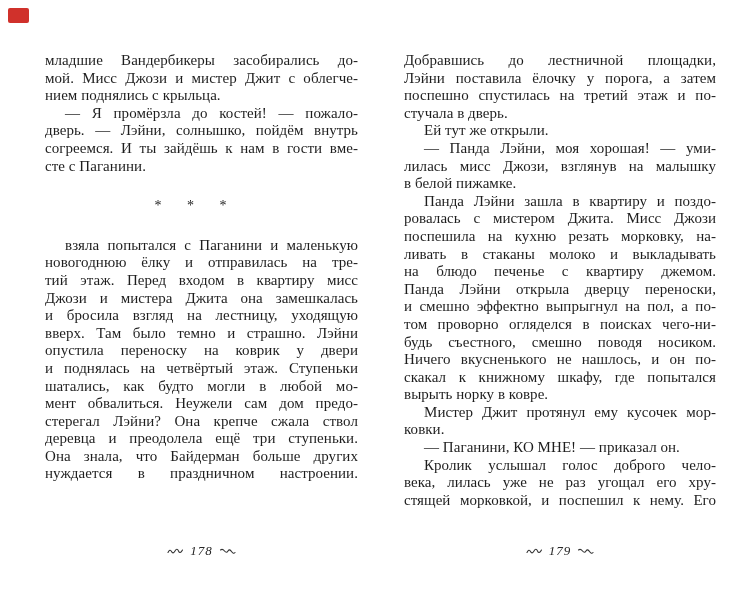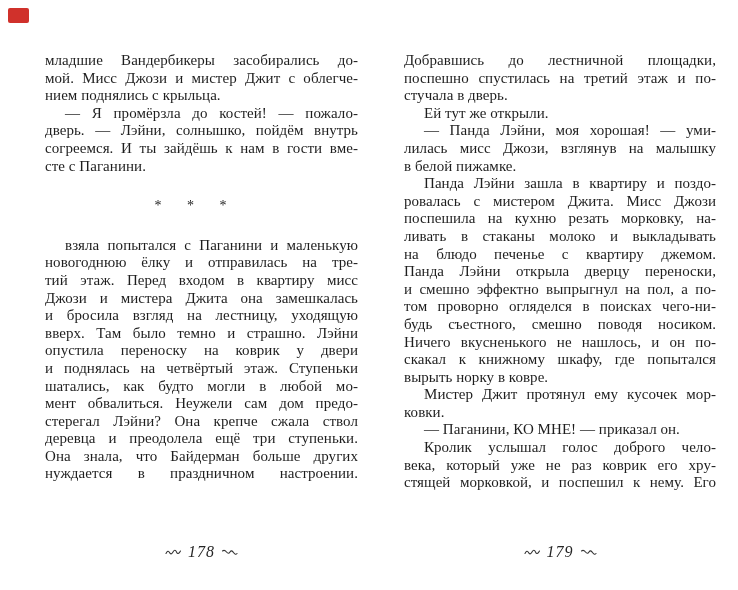--- a/index.html
+++ b/index.html
@@ -48,21 +48,21 @@
 
   .page-footer {
     position: absolute;
     top: 543px; left: 0; right: 0;
     display: flex;
     justify-content: center;
     align-items: center;
     gap: 6px;
   }
   .page-num {
-    font-size: 16px;
+    font-size: 13px;
     font-style: italic;
     color: #262626;
     letter-spacing: 1px;
   }
   .squiggle { display: inline-flex; align-items: center; }
   .squiggle svg { display: block; }
 </style>
 </head>
 <body>
 
@@ -113,20 +113,21 @@
             <path d="M1.5 3 Q3.5 1.5 5.5 4 T9 4 T12.5 4.5 T16 5.5" fill="none" stroke="#333" stroke-width="1.1" stroke-linecap="round"></path>
           </svg>
       </span>
     </footer>
   </section>
 
   <section class="page right">
     <div class="text-block">
         <div class="para">
           <div class="line">Добравшись до лестничной площадки,</div>
+          <div class="line">Лэйни поставила ёлочку у порога, а затем</div>
           <div class="line">поспешно спустилась на третий этаж и по-</div>
           <div class="line last">стучала в дверь.</div>
         </div>
         <div class="para indent">
           <div class="line last">Ей тут же открыли.</div>
         </div>
         <div class="para indent">
           <div class="line">— Панда Лэйни, моя хорошая! — уми-</div>
           <div class="line">лилась мисс Джози, взглянув на малышку</div>
           <div class="line last">в белой пижамке.</div>
@@ -147,21 +148,21 @@
         </div>
         <div class="para indent">
           <div class="line">Мистер Джит протянул ему кусочек мор-</div>
           <div class="line last">ковки.</div>
         </div>
         <div class="para indent">
           <div class="line last">— Паганини, КО МНЕ! — приказал он.</div>
         </div>
         <div class="para indent">
           <div class="line">Кролик услышал голос доброго чело-</div>
-          <div class="line">века, который уже не раз коврик его хру-</div>
+          <div class="line">века, лилась уже не раз угощал его хру-</div>
           <div class="line">стящей морковкой, и поспешил к нему. Его</div>
         </div>
       </div>
     <footer class="page-footer">
       <span class="squiggle">
         <svg width="17" height="8" viewBox="0 0 17 8">
             <path d="M1 5.5 Q3 1.5 4.5 4.5 T8 4 T11.5 4 T15.5 3" fill="none" stroke="#333" stroke-width="1.1" stroke-linecap="round"></path>
           </svg>
       </span>
       <span class="page-num">179</span>

